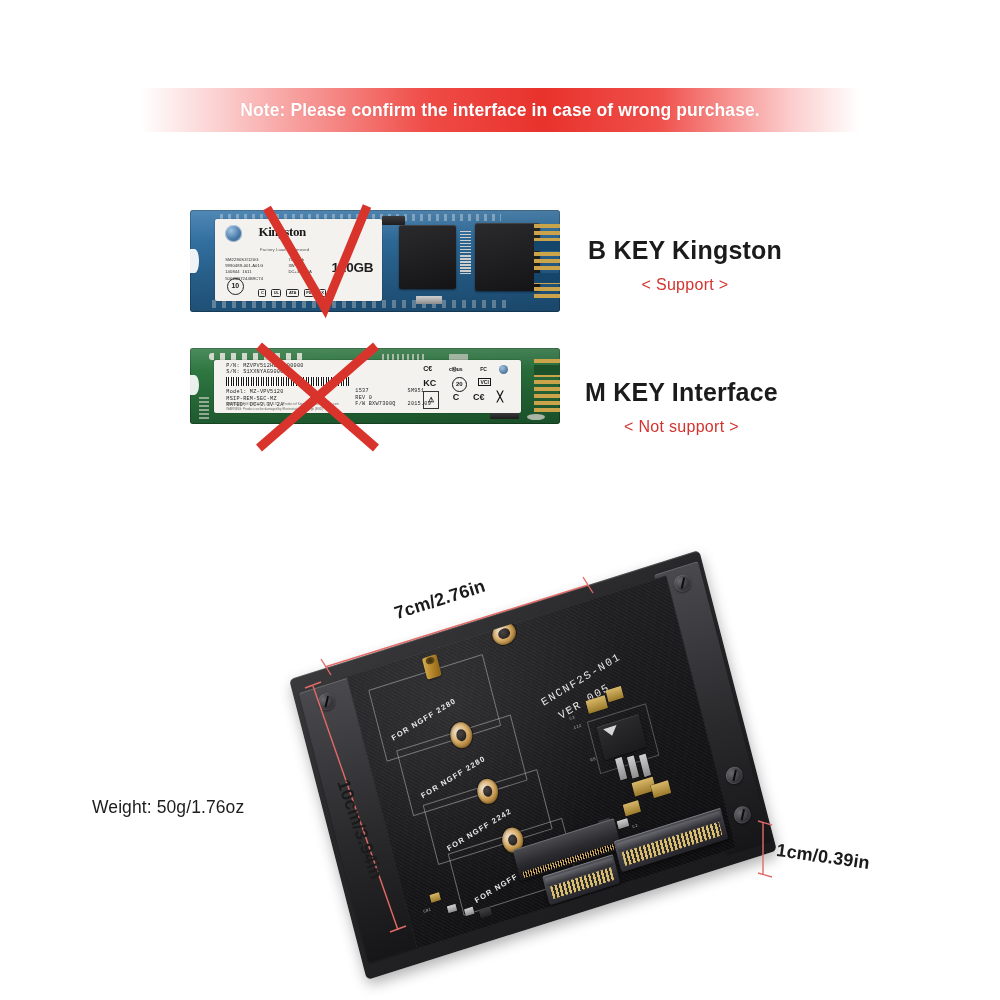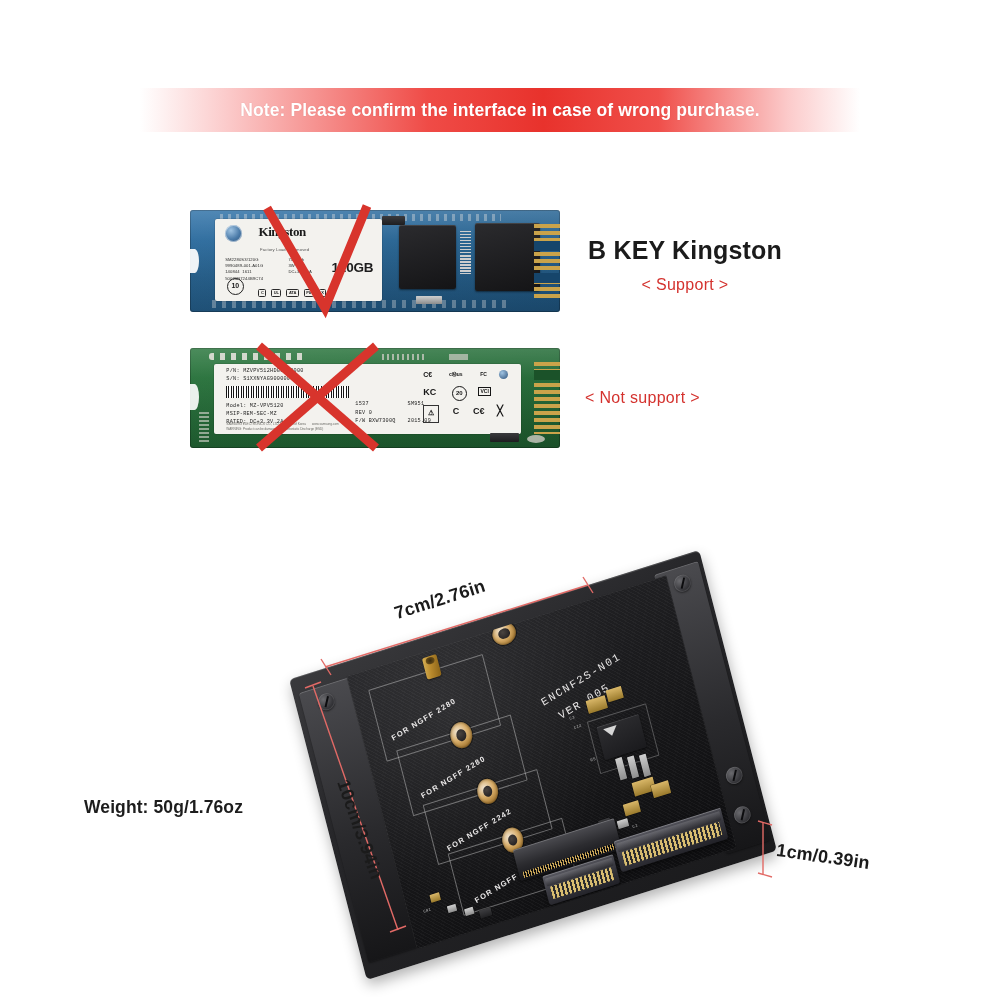--- a/index.html
+++ b/index.html
@@ -234,24 +234,24 @@
     color: #151515;
     font-weight: bold;
   }
 
   
   .mark-svg { position: absolute; overflow: visible; pointer-events: none; }
 
   
   .weight-text {
     position: absolute;
-    left: 84px;
+    left: 92px;
     top: 757px;
     font-size: 17.5px;
-    font-weight: bold;
+    font-weight: normal;
     color: #1d1d1d;
     white-space: nowrap;
     letter-spacing: 0.1px;
   }
 
   .dim-text {
     position: absolute;
     font-size: 18px;
     font-weight: bold;
     color: #1b1b1b;
@@ -482,21 +482,21 @@
     </svg>
 
     <div class="label-block" style="left:588px; top:196px;">
       <div class="label-title">B KEY Kingston</div>
       <div class="label-sub" style="text-align:center;">&lt; Support &gt;</div>
     </div>
   </div>
 
   <div class="ssd-row" style="left:0;top:0;">
 
-    <div class="m2 green" style="left:190px; top:308px; width:370px; height:100px;">
+    <div class="m2 green" style="left:190px; top:308px; width:370px; height:76px;">
       <div class="pcb-sheen"></div>
 
       <div style="position:absolute;left:0;top:36%;width:9px;height:26%;background:#ffffff;border-radius:0 50% 50% 0;opacity:.9;"></div>
 
       <div style="position:absolute;left:5%;top:5px;width:26%;height:7px;background:repeating-linear-gradient(to right,#e4e2db 0 5px,rgba(0,0,0,0) 5px 11px);border-radius:3px;opacity:.9;"></div>
       <div style="position:absolute;left:52%;top:6px;width:12%;height:6px;background:repeating-linear-gradient(to right,#cfcdc6 0 2.5px,rgba(0,0,0,0) 2.5px 5px);opacity:.75;"></div>
       <div style="position:absolute;left:70%;top:6px;width:5%;height:6px;background:#cfcdc6;opacity:.7;"></div>
 
       <div class="m2-label" style="left:6.5%; top:16%; width:83%; height:70%;">
 
@@ -542,20 +542,21 @@
       <div class="edge-conn"></div>
       <div class="edge-notch" style="top:22%;"></div>
     </div>
 
     <svg class="mark-svg" style="left:245px; top:300px;" width="145" height="115" viewBox="0 0 145 115">
       <path d="M 14 6 L 131 108" fill="none" stroke="#d8342c" stroke-width="9" stroke-linecap="butt"></path>
       <path d="M 131 6 L 14 108" fill="none" stroke="#d8342c" stroke-width="9" stroke-linecap="butt"></path>
     </svg>
 
     <div class="label-block" style="left:585px; top:338px;">
+      <div class="label-title">M KEY Interface</div>
       <div class="label-sub" style="text-align:center;">&lt; Not support &gt;</div>
     </div>
   </div>
 
   <div class="weight-text">Weight: 50g/1.76oz</div>
 
   <div id="adapter">
 
     <div class="tray"></div>
     <div class="tray-rail rail-left"></div>

